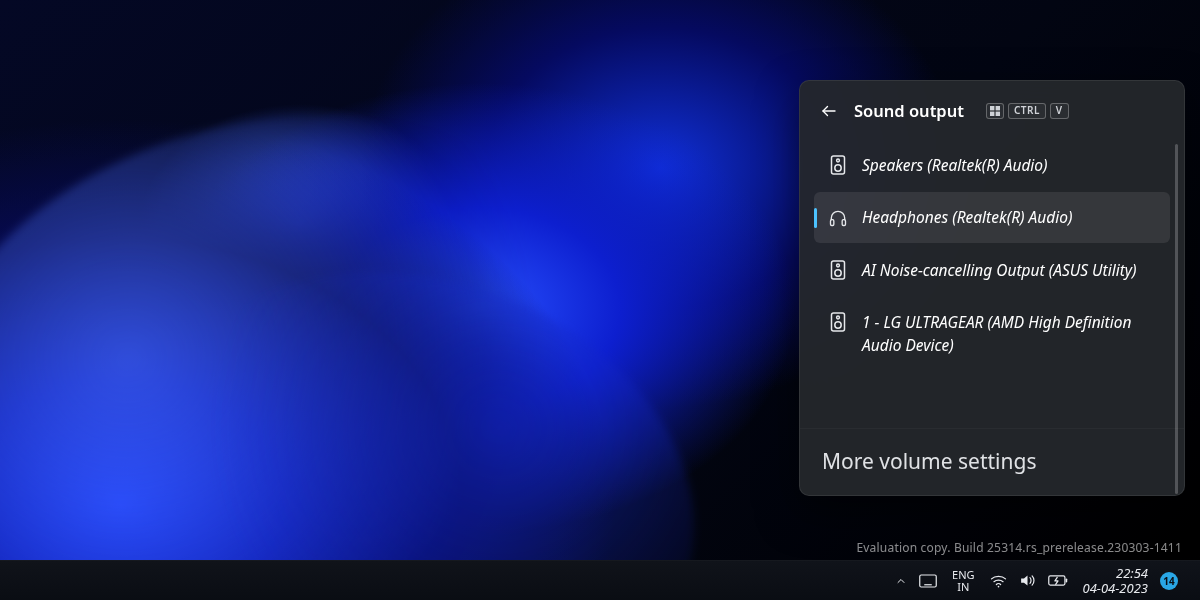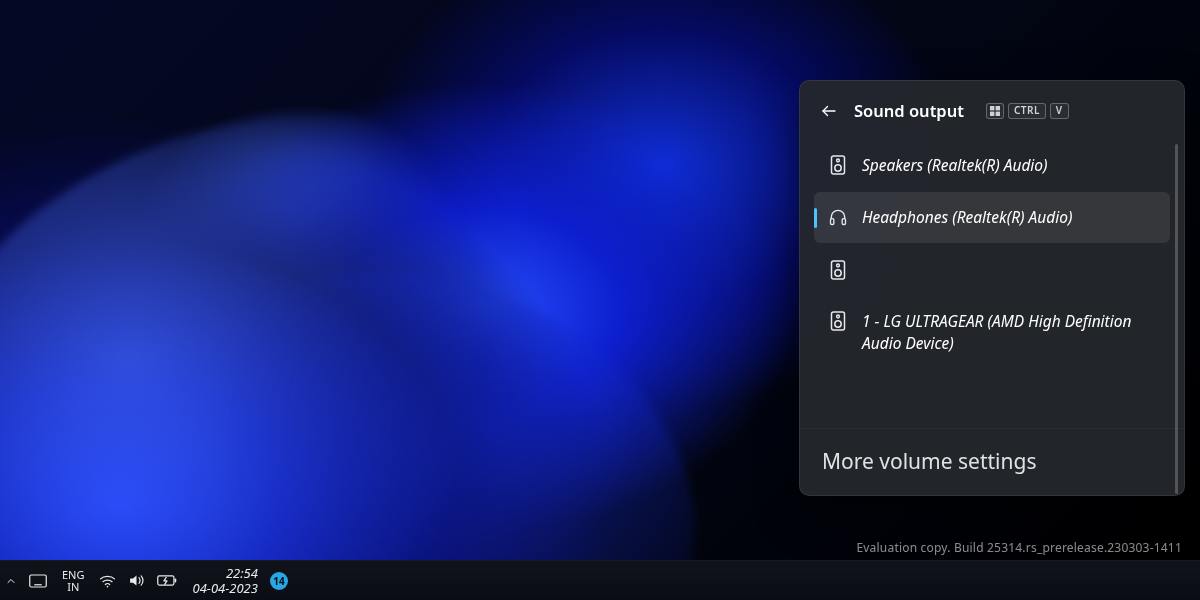--- a/index.html
+++ b/index.html
@@ -88,21 +88,21 @@
     border-radius: 6px;
     font-size: 15.5px; line-height: 1.45;
     position: relative;
     cursor: pointer;
     font-style: italic;
   }
   .device .icon-col {
     width: 20px; flex: 0 0 20px; display: flex; justify-content: center;
     color: #e6e8eb; padding-top: 1px;
   }
-  .device.selected { background: rgba(255,255,255,.085); }
+  .device.selected { background: rgba(255,255,255,.085); align-items: center; }
   .device.selected::before {
     content: ""; position: absolute; left: 0; top: 50%;
     width: 3px; height: 20px; transform: translateY(-50%);
     background: #4cc2ff; border-radius: 2px;
   }
 
   .flyout-footer {
     margin-top: auto;
     padding: 18px 22px 20px;
     font-size: 21px; color: #e0e2e5;
@@ -114,21 +114,21 @@
   .eval-text {
     position: absolute; right: 18px; bottom: 44px;
     color: rgba(255,255,255,.55); font-size: 12px; letter-spacing: .2px;
     white-space: nowrap;
   }
 
   
   .taskbar {
     position: absolute; left: 0; right: 0; bottom: 0; height: 40px;
     background: linear-gradient(180deg, #10131a, #0a0d13);
-    display: flex; align-items: center; justify-content: flex-start;
+    display: flex; align-items: center; justify-content: flex-end;
     color: #e8eaee; font-size: 12px;
     padding-right: 6px; gap: 2px;
     border-top: 1px solid rgba(255,255,255,.05);
   }
   .tray-group {
     display: flex; align-items: center; justify-content: center;
     padding: 0 8px; height: 100%;
     cursor: pointer;
   }
   .tray-group.tight { padding: 0 5px; }
@@ -204,20 +204,21 @@
     </div>
 
     <div class="device">
       <span class="icon-col">
           <svg width="16" height="20" viewBox="0 0 16 20" fill="none" stroke="currentColor" stroke-width="1.5">
             <rect x="1.5" y="1" width="13" height="18" rx="2"></rect>
             <circle cx="8" cy="5.5" r="1.4"></circle>
             <circle cx="8" cy="13" r="3.2"></circle>
           </svg>
         </span>
+      <span>AI Noise-cancelling Output (ASUS Utility)</span>
     </div>
 
     <div class="device">
       <span class="icon-col">
           <svg width="16" height="20" viewBox="0 0 16 20" fill="none" stroke="currentColor" stroke-width="1.5">
             <rect x="1.5" y="1" width="13" height="18" rx="2"></rect>
             <circle cx="8" cy="5.5" r="1.4"></circle>
             <circle cx="8" cy="13" r="3.2"></circle>
           </svg>
         </span>

